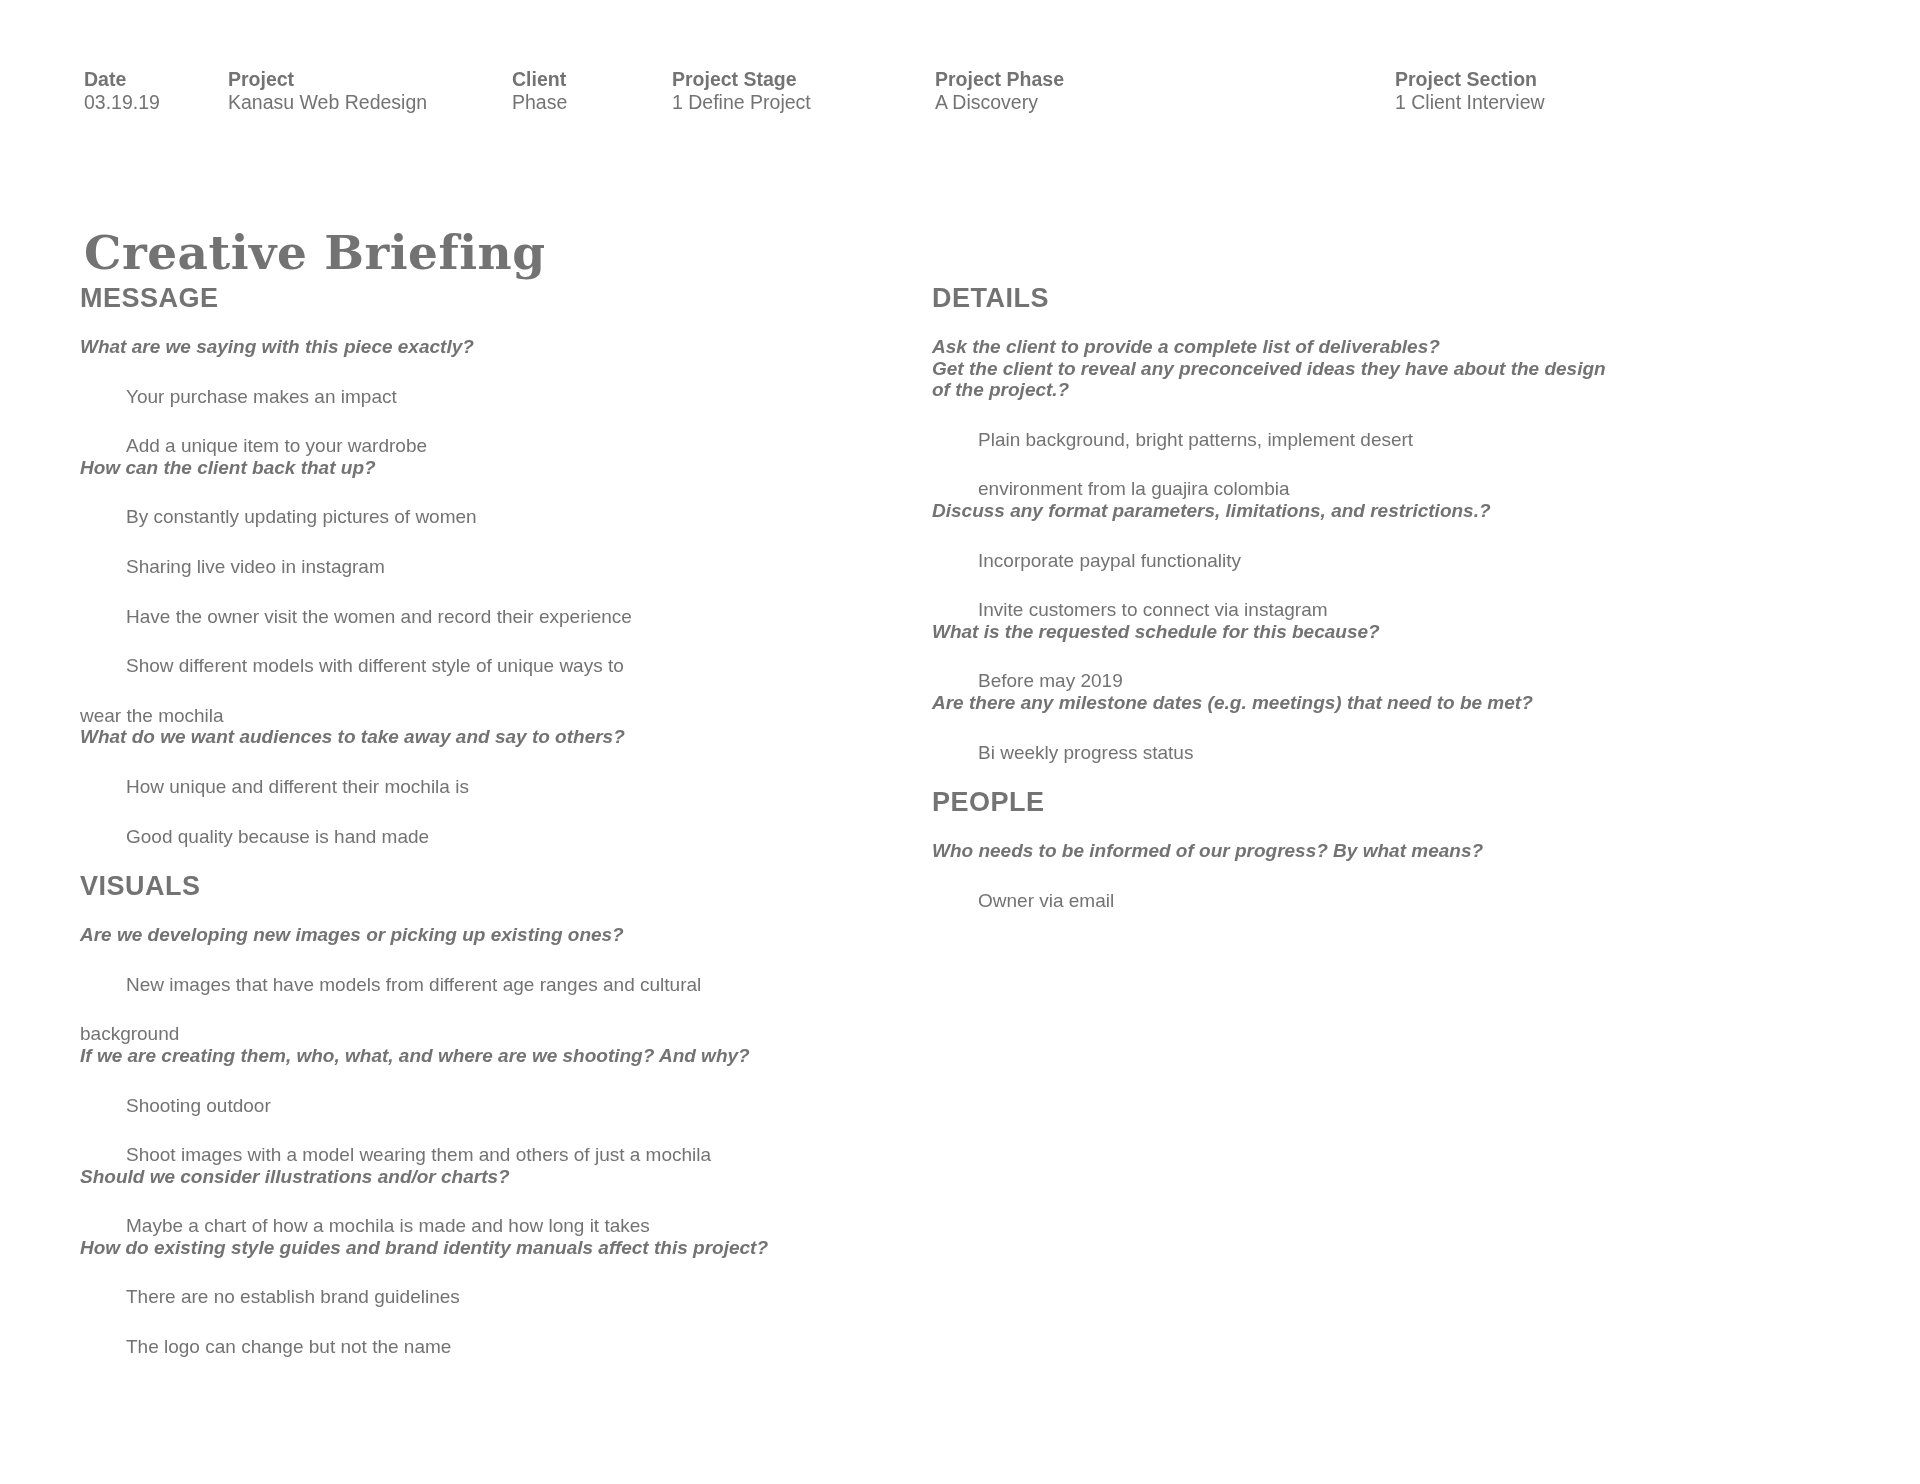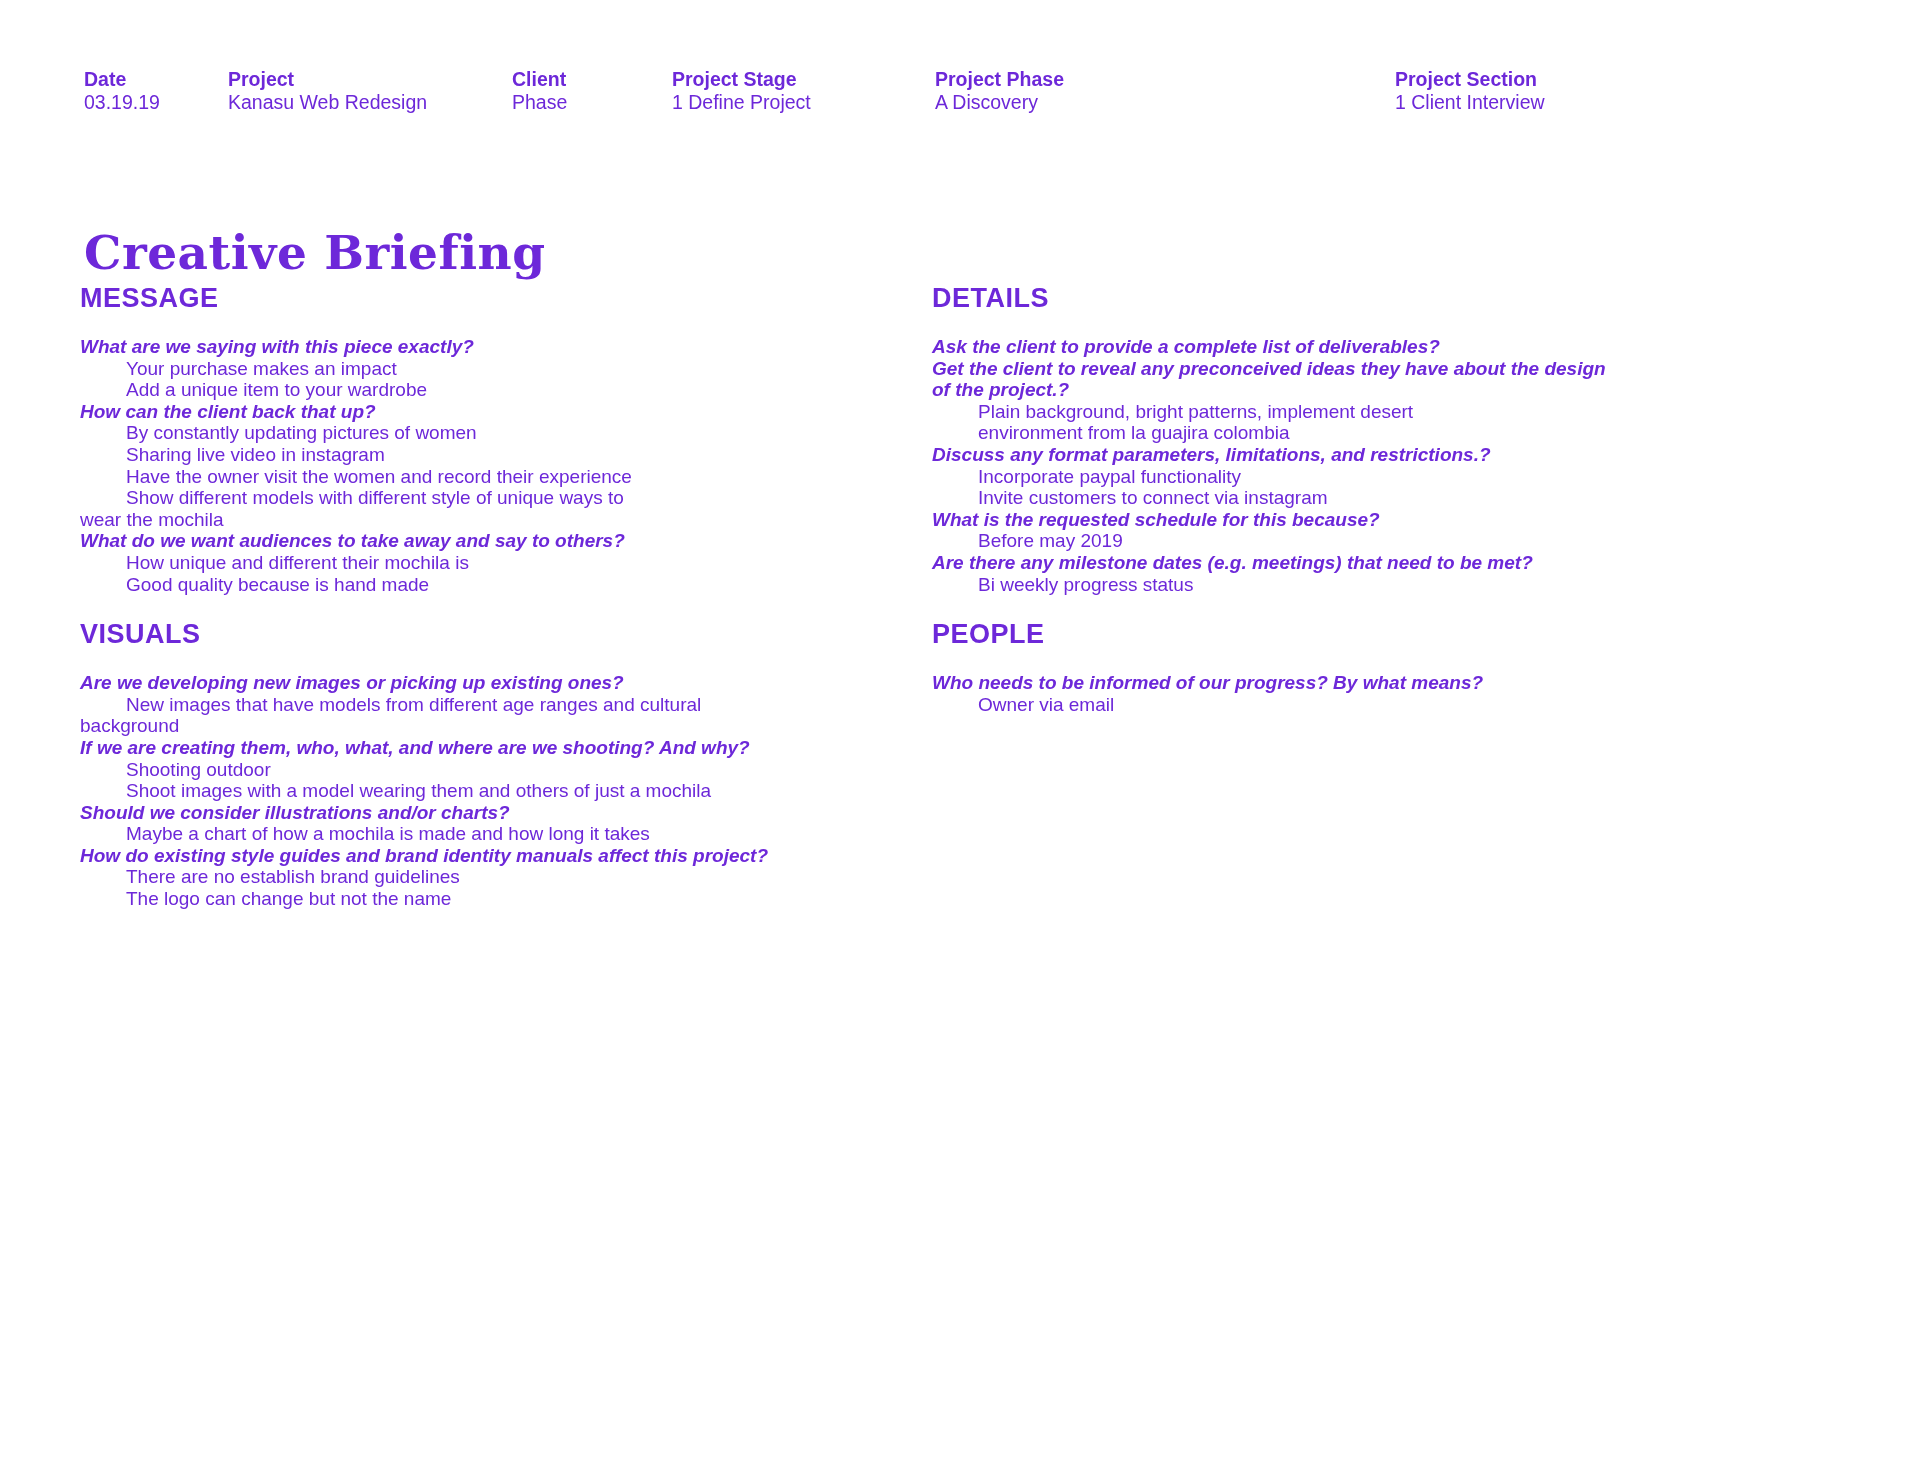--- a/index.html
+++ b/index.html
@@ -1,21 +1,21 @@
 <!DOCTYPE html>
 <html><head>
 <meta charset="utf-8">
 <style>
   html, body { margin: 0; padding: 0; background: #fff; }
   .page {
     position: relative;
     width: 1920px;
     height: 1484px;
     background: #ffffff;
-    color: #6d28d9;
+    color: #737373;
     font-family: "Liberation Sans", sans-serif;
     overflow: hidden;
   }
   .header-field { position: absolute; top: 68px; }
   .hf-label  { font-size: 19.5px; font-weight: bold; line-height: 23px; white-space: nowrap; }
   .hf-value  { font-size: 19.5px; font-weight: normal; line-height: 23px; white-space: nowrap; }
 
   .doc-title {
     position: absolute;
     left: 84px;
@@ -35,21 +35,21 @@
   .section-heading {
     margin: 0 0 22px 0;
     font-size: 27px;
     font-weight: bold;
     line-height: 31px;
     letter-spacing: 0.5px;
     white-space: nowrap;
   }
   .line { font-size: 19px; line-height: 21.6px; white-space: nowrap; }
   .q-line { font-weight: bold; font-style: italic; }
-  .a-line { font-weight: normal; }
+  .a-line { font-weight: normal; margin-top: 28px; }
   .a-line.indent { padding-left: 46px; }
 </style>
 </head>
 <body>
 
 <div class="page">
 
   <div>
     <div class="header-field" style="left: 84px;">
       <div class="hf-label">Date</div>

